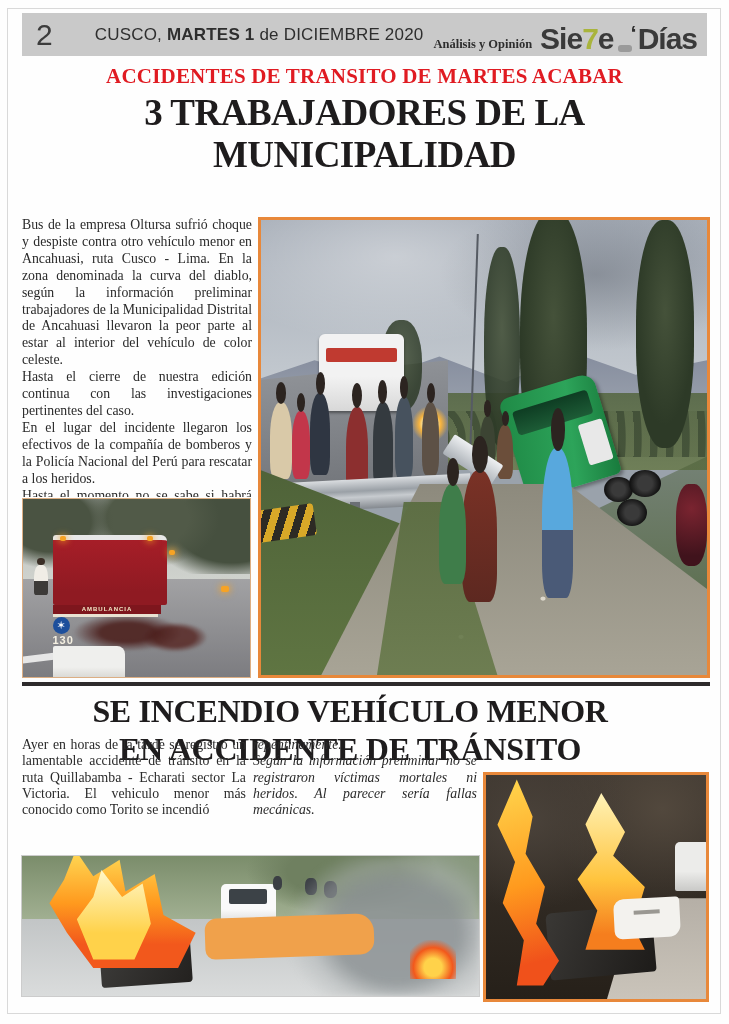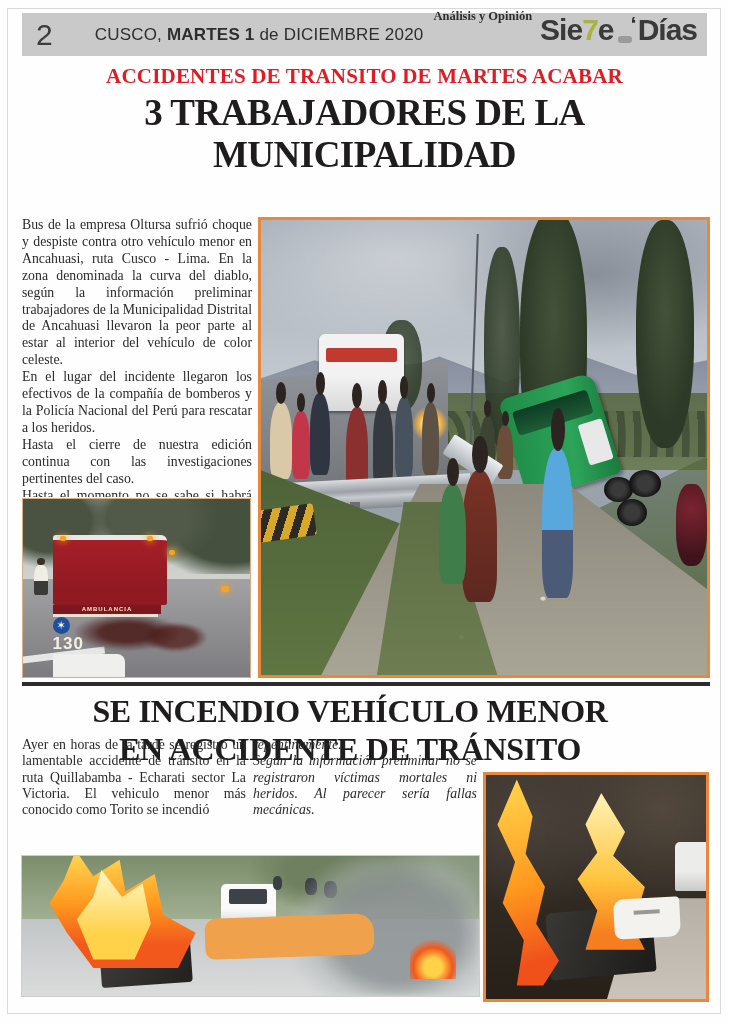--- a/index.html
+++ b/index.html
@@ -22,21 +22,21 @@
     font-family:"Liberation Sans", sans-serif; font-size:30px; color:#3c3c3c;
     margin-left:14px; line-height:1;
   }
   .dateline {
     font-family:"Liberation Sans", sans-serif; font-size:17px; color:#2e2e2e;
     margin-left:42px; white-space:nowrap; letter-spacing:0.2px;
   }
   .dateline b { font-weight:bold; }
   .header-right {
     position:absolute; right:10px; top:0; height:100%;
-    display:flex; align-items:flex-start; gap:8px;
+    display:flex; align-items:flex-end; gap:8px;
   }
   .section-label {
     font-family:"Liberation Serif", serif; font-weight:bold; font-size:12.5px;
     color:#2e2e2e; position:relative; top:-4px;
   }
   .brand {
     font-family:"Liberation Sans", sans-serif; font-size:30px; font-weight:bold;
     color:#3a3a3a; letter-spacing:-1px; display:flex; align-items:baseline;
   }
   .brand .seven { color:#a9b43c; font-weight:bold; }
@@ -171,21 +171,21 @@
   .ap-amb { left:13%; top:20%; width:80%; height:48%; }
   .ap-box { left:0; top:6%; width:63%; height:82%;
     background:linear-gradient(#a61e28, #8f1a22 80%); border-radius:3px 6px 2px 2px;
     border-top:5px solid #e8e8e8; }
   .ap-banner { left:2%; top:9%; width:60%; height:11%; background:#7e161d;
     color:#f4e9c8; font-family:"Liberation Sans",sans-serif; font-size:6px; font-weight:bold;
     display:flex; align-items:center; justify-content:center; letter-spacing:1px; }
   .ap-star { left:6%; top:28%; width:17px; height:17px; background:#1d4f9c; border-radius:50%;
     color:#fff; font-size:11px; line-height:17px; text-align:center; }
   .ap-unit { left:28%; top:52%; color:#f5f0e2; font-family:"Liberation Sans",sans-serif;
-    font-size:17px; font-weight:bold; letter-spacing:1px; }
+    font-size:11px; font-weight:bold; letter-spacing:1px; }
   .ap-stripe { left:2%; top:44%; width:58%; height:4%; background:#e9e2d2; }
   .ap-cab { left:60%; top:26%; width:40%; height:62%;
     background:linear-gradient(#efefed 40%, #d9d8d4 60%, #a81e27 75%, #8f1a22);
     border-radius:2px 8px 4px 2px; }
   .ap-light { width:6px; height:5px; background:#f7a324; border-radius:2px;
     box-shadow:0 0 6px 2px #f7a32488; }
 
   
   .divider { position:absolute; left:22px; top:682px; width:688px; height:4px; background:#2e2b2c; }
   .headline-2 {
@@ -288,22 +288,22 @@
     </div>
   </div>
 
   <div class="kicker">ACCIDENTES DE TRANSITO DE MARTES ACABAR</div>
   <div class="headline-1">
     <div>3 TRABAJADORES DE LA MUNICIPALIDAD</div>
   </div>
 
   <div class="body-col-1">
     <p>Bus de la empresa Oltursa sufrió choque y despiste contra otro vehículo menor en Ancahuasi, ruta Cusco - Lima. En la zona denominada la curva del diablo, según la información preliminar trabajadores de la Municipalidad Distrital de Ancahuasi llevaron la peor parte al estar al interior del vehículo de color celeste.</p>
+    <p>Hasta el cierre de nuestra edición continua con las investigaciones pertinentes del caso.</p>
     <p>En el lugar del incidente llegaron los efectivos de la compañía de bomberos y la Policía Nacional del Perú para rescatar a los heridos.</p>
-    <p>Hasta el cierre de nuestra edición continua con las investigaciones pertinentes del caso.</p>
     <p>Hasta el momento no se sabe si habrá fallecidos.</p>
   </div>
 
   <div id="main-photo" class="photo">
     <div class="mp-sky"></div>
     <div class="mp-mountains"></div>
     <div class="mp-field"></div>
     <div class="mp-bushline"></div>
     <div class="mp-road"></div>
     <div class="mp-pole"></div>

